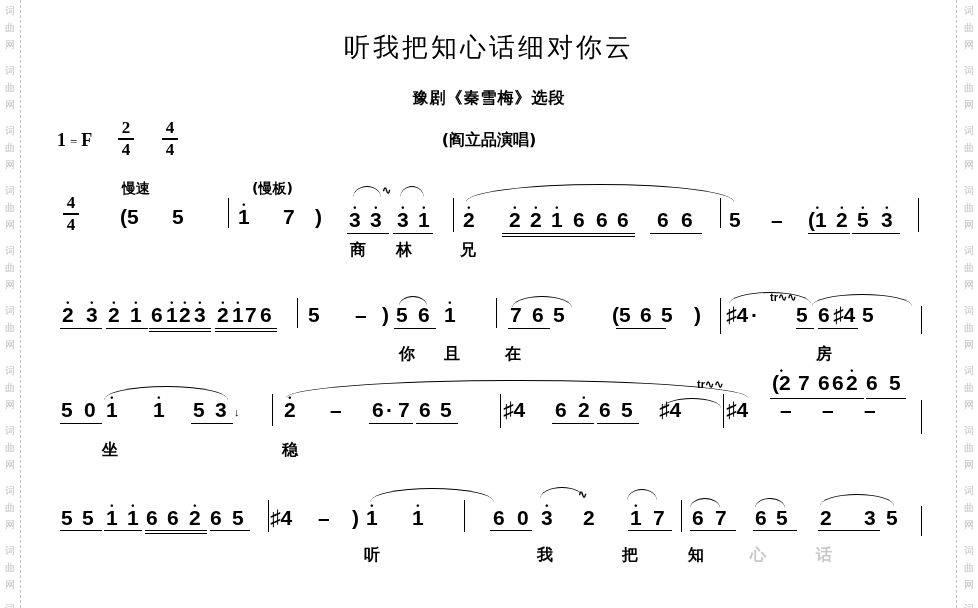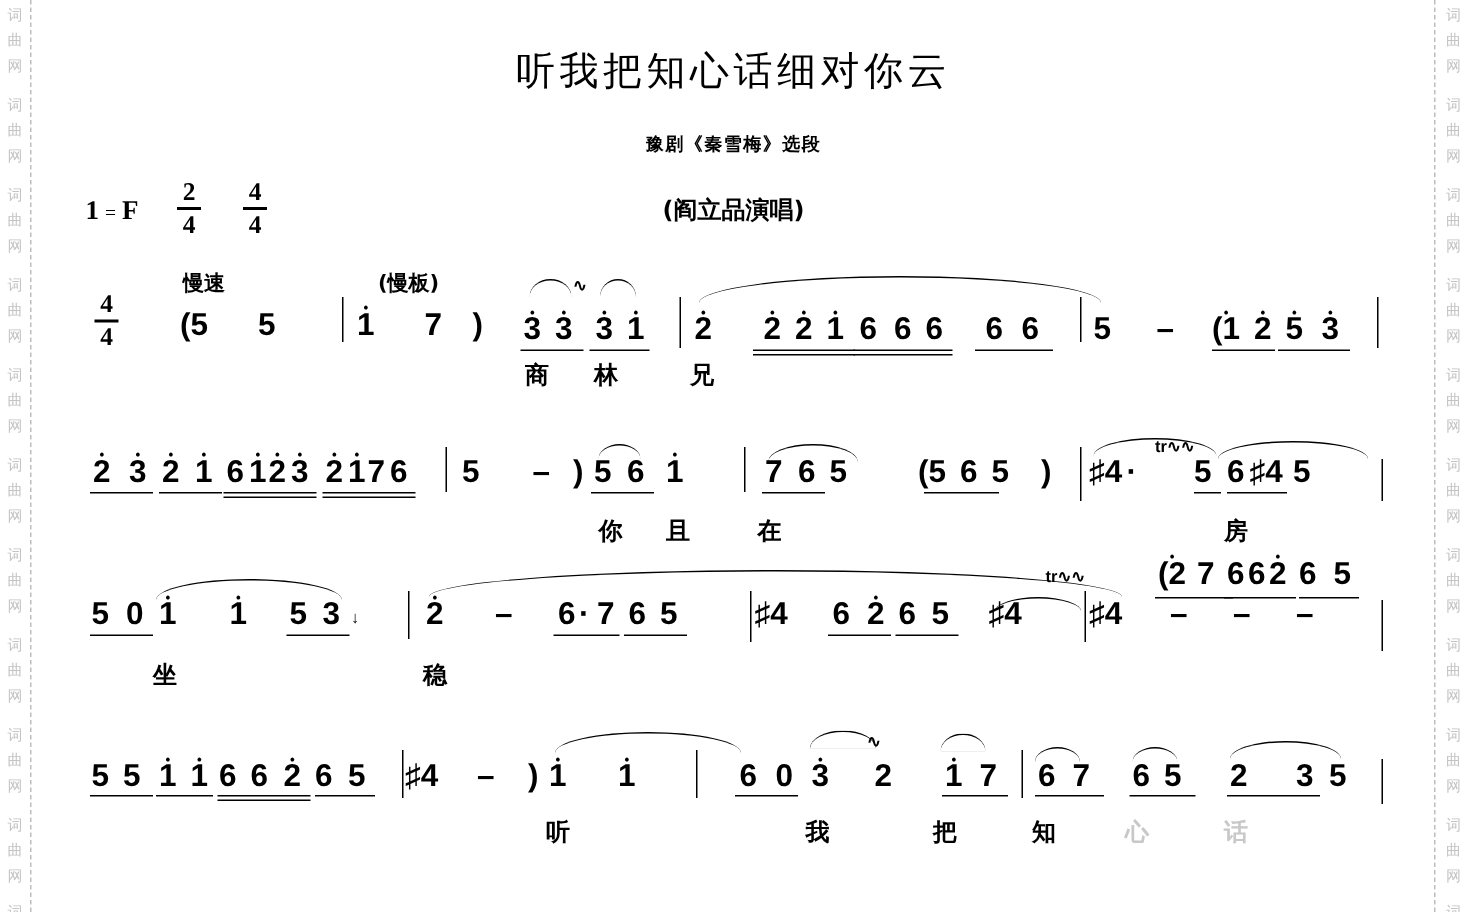--- a/index.html
+++ b/index.html
@@ -10,21 +10,21 @@
   .wm-col.left { left: 0; }
   .wm-col.right { left: 958px; }
   .wm-col .vline { position: absolute; top: 0; bottom: 0; border-left: 1px dashed #bdbdbd; }
   .wm-col.left .vline { left: 20px; }
   .wm-col.right .vline { left: -2px; }
   .wm-group { position: absolute; width: 16px; font-family: "DejaVu Sans", sans-serif; font-size: 10px; line-height: 17px; color: #c4c4c4; text-align: center; }
   .wm-col.left .wm-group { left: 2px; }
   .wm-col.right .wm-group { left: 3px; }
 
   .title { position: absolute; left: 0; width: 978px; top: 30px; text-align: center; font-family: "DejaVu Serif", serif; font-size: 26px; letter-spacing: 3px; font-weight: normal; }
-  .subtitle { position: absolute; left: 0; width: 978px; top: 88px; text-align: center; font-family: "DejaVu Serif", serif; font-size: 12px; font-weight: bold; letter-spacing: 1px; }
+  .subtitle { position: absolute; left: 0; width: 978px; top: 88px; text-align: center; font-family: "DejaVu Serif", serif; font-size: 16px; font-weight: bold; letter-spacing: 1px; }
   .singer { position: absolute; left: 0; width: 978px; top: 130px; text-align: center; font-family: "DejaVu Sans", sans-serif; font-size: 16px; font-weight: bold; }
   .key { position: absolute; left: 57px; top: 130px; font-family: "Liberation Serif", serif; font-size: 18px; font-weight: bold; }
   .key .eq { font-weight: normal; font-size: 13px; margin: 0 4px; }
 
   .frac { position: absolute; display: flex; flex-direction: column; align-items: center; font-family: "Liberation Serif", serif; font-weight: bold; font-size: 17px; line-height: 18px; }
   .frac .bar { width: 16px; border-top: 2px solid #000; margin: 1px 0; }
 
   .note { position: absolute; font-family: "Liberation Sans", sans-serif; font-weight: bold; font-size: 21px; line-height: 22px; }
   .dot-hi::before { content: "\2022"; position: absolute; top: -12px; left: 50%; transform: translateX(-50%); font-size: 9px; }
   .ul { position: absolute; border-top: 1.5px solid #000; height: 0; }

